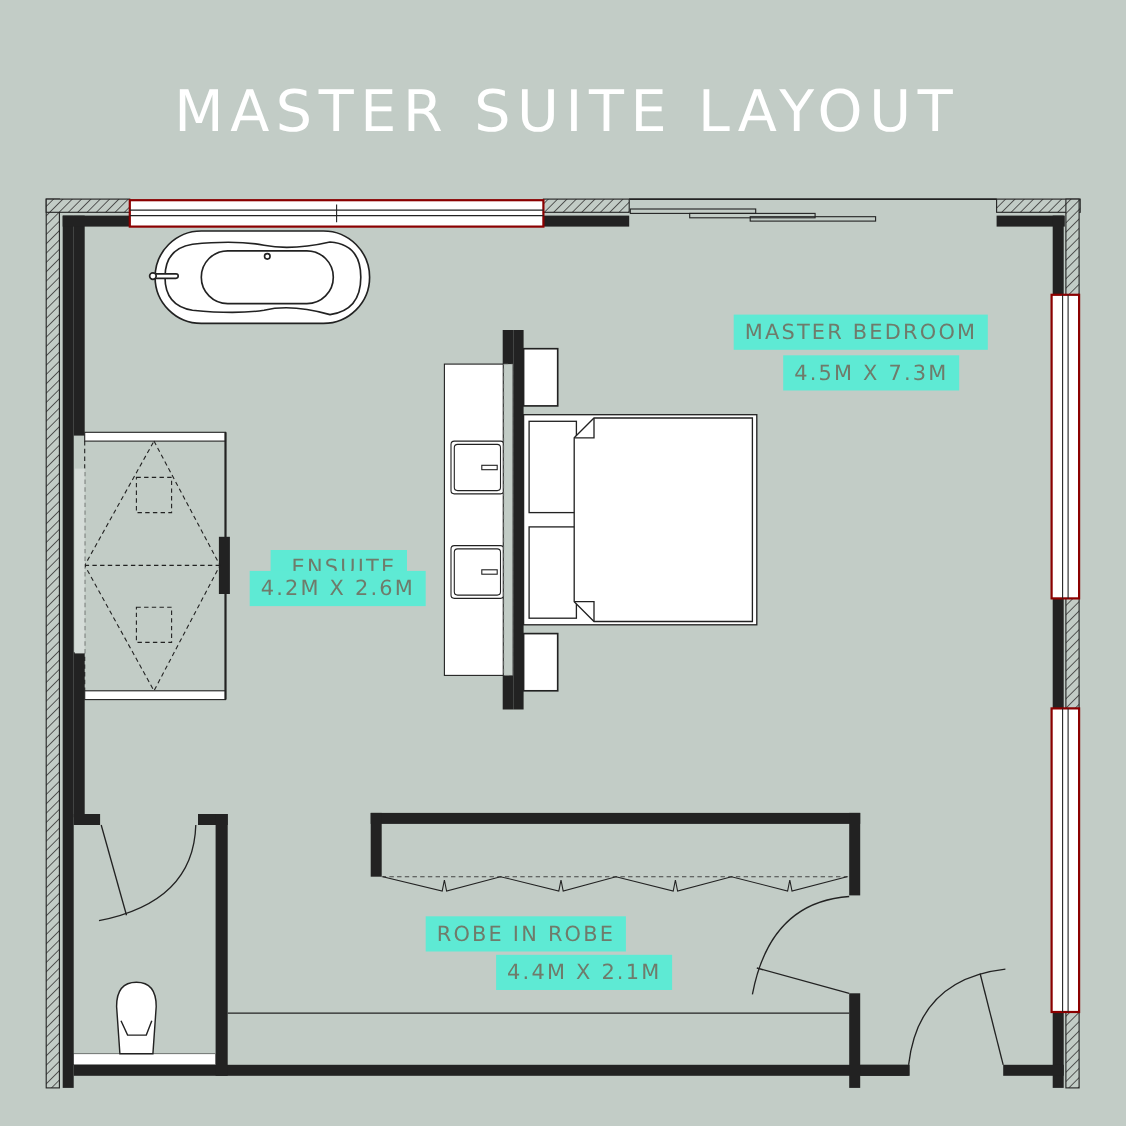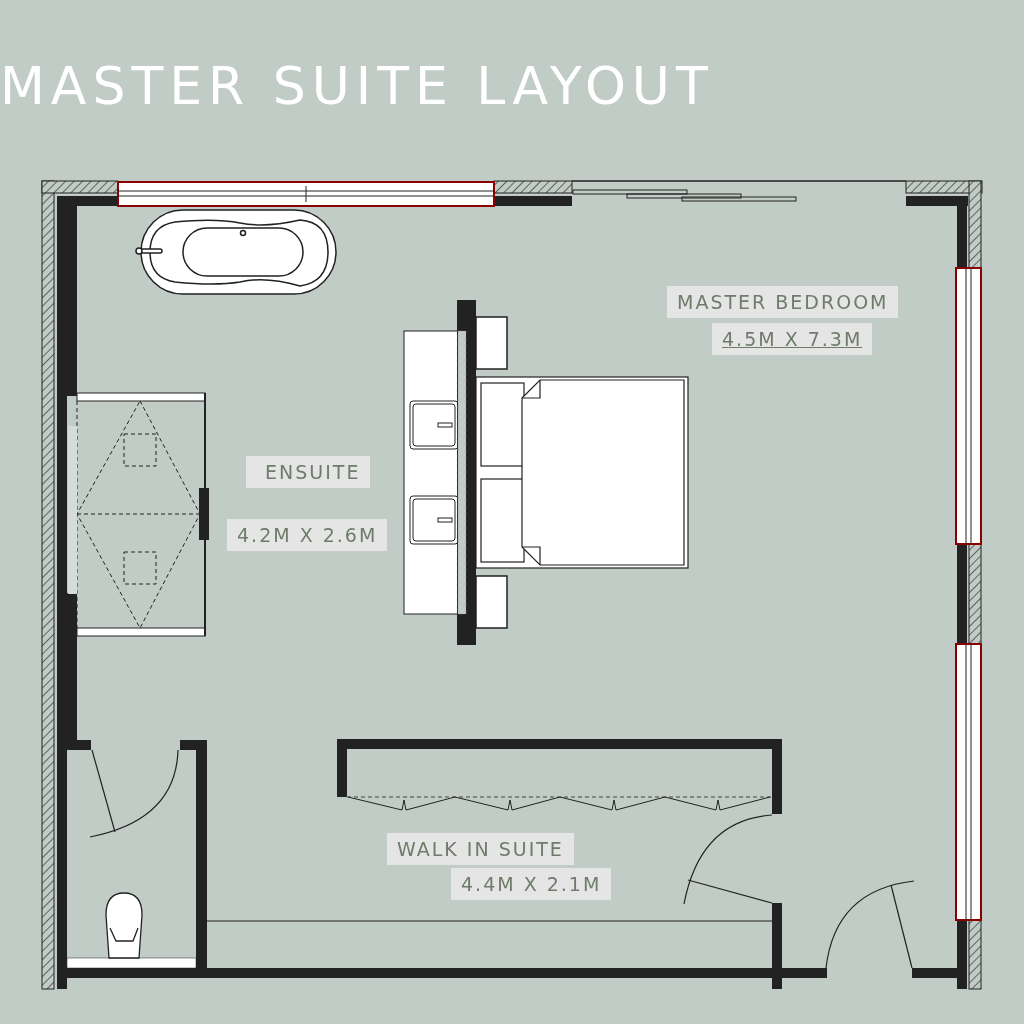--- a/index.html
+++ b/index.html
@@ -1,19 +1,19 @@
 <!DOCTYPE html>
 <html><head>
 <meta charset="utf-8">
 <style>
   html,body{margin:0;padding:0;}
   body{width:1024px;height:1024px;background:#c2ccc6;position:relative;overflow:hidden;font-family:"DejaVu Sans","Liberation Sans",sans-serif;}
-  .title{position:absolute;left:0;top:56px;width:872px;text-align:left;color:#ffffff;font-size:52px;letter-spacing:6px;font-weight:400;font-family:"DejaVu Sans",sans-serif;}
+  .title{position:absolute;left:0;top:72px;width:872px;text-align:right;color:#ffffff;font-size:52px;letter-spacing:6px;font-weight:400;font-family:"DejaVu Sans",sans-serif;}
   svg.plan{position:absolute;left:0;top:0;}
-  .label{position:absolute;background:#e5e5e5;color:#6f7b6b;font-size:19px;letter-spacing:2px;padding:6px 10px;white-space:nowrap;line-height:20px;font-family:"DejaVu Sans",sans-serif;}
+  .label{position:absolute;background:#5eead4;color:#6f7b6b;font-size:19px;letter-spacing:2px;padding:6px 10px;white-space:nowrap;line-height:20px;font-family:"DejaVu Sans",sans-serif;}
 </style>
 </head>
 <body>
 
 <div class="title">MASTER SUITE LAYOUT</div>
 
 <svg class="plan" width="1024" height="1024" viewBox="0 0 1024 1024">
   <defs>
     <pattern id="hatch" patternUnits="userSpaceOnUse" width="6" height="6" patternTransform="rotate(45)">
       <rect width="6" height="6" fill="#c2ccc6"></rect>
@@ -152,19 +152,19 @@
     <rect x="782" y="968" width="44" height="10" fill="#222"></rect>
   </g>
 
   <g fill="none" stroke="#222" stroke-width="1.2">
     <path d="M826 968 Q835 890 914 881"></path>
     <path d="M891 885 L912 968"></path>
   </g>
 </svg>
 
 <div class="label" style="left:667px;top:286px;">MASTER BEDROOM</div>
-<div class="label" style="left:712px;top:323px;text-decoration:underline;">4.5M X 7.3M</div>
+<div class="label" style="left:712px;top:323px;">4.5M X 7.3M</div>
 
-<div class="label" style="left:246px;top:456px;padding-left:19px;">ENSUITE</div>
+<div class="label" style="left:246px;top:500px;padding-left:19px;">ENSUITE</div>
 <div class="label" style="left:227px;top:519px;">4.2M X 2.6M</div>
 
-<div class="label" style="left:387px;top:833px;">WALK IN SUITE</div>
+<div class="label" style="left:387px;top:833px;">ROBE IN ROBE</div>
 <div class="label" style="left:407px;top:868px;margin-left:44px;">4.4M X 2.1M</div>
 
 </body></html>

